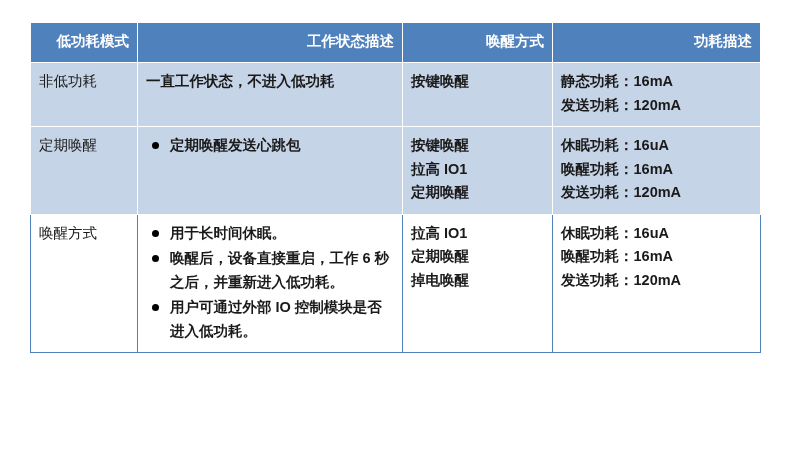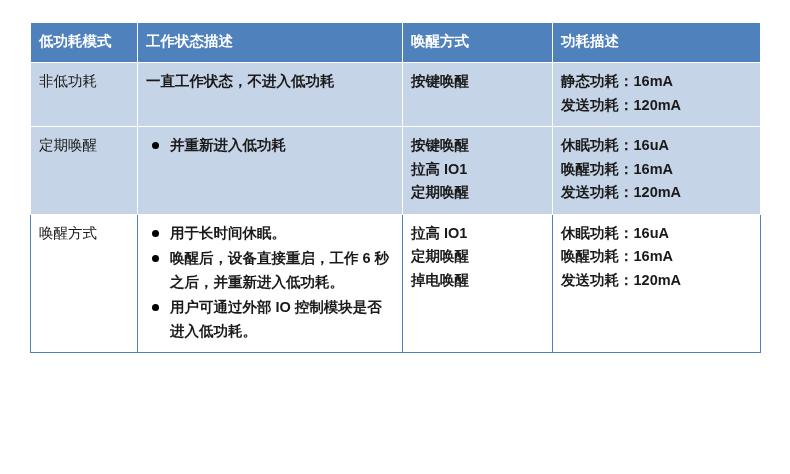--- a/index.html
+++ b/index.html
@@ -29,21 +29,21 @@
     border: 1px solid #ffffff;
     vertical-align: top;
     padding: 7px 8px 9px 8px;
     font-size: 14.5px;
     line-height: 1.62;
     font-weight: bold;
   }
   thead th {
     background: #4f81bd;
     color: #ffffff;
-    text-align: left;
+    text-align: right;
     font-weight: bold;
     font-size: 14.5px;
     padding: 8px 8px 9px 10px;
     border-color: #ffffff;
   }
   
   col.c1 { width: 107px; }
   col.c2 { width: 265px; }
   col.c3 { width: 150px; }
   col.c4 { width: 208px; }
@@ -126,21 +126,21 @@
             <div>发送功耗：120mA</div>
           </div>
         </td>
       </tr>
 
 
       <tr class="band-blue">
         <td class="col-first">定期唤醒</td>
         <td>
           <ul class="bullets">
-            <li>并重新进入低功耗</li>
+            <li>定期唤醒发送心跳包</li>
           </ul>
         </td>
         <td>
           <div class="lines">
             <div>按键唤醒</div>
             <div>拉高 IO1</div>
             <div>定期唤醒</div>
           </div>
         </td>
         <td>

